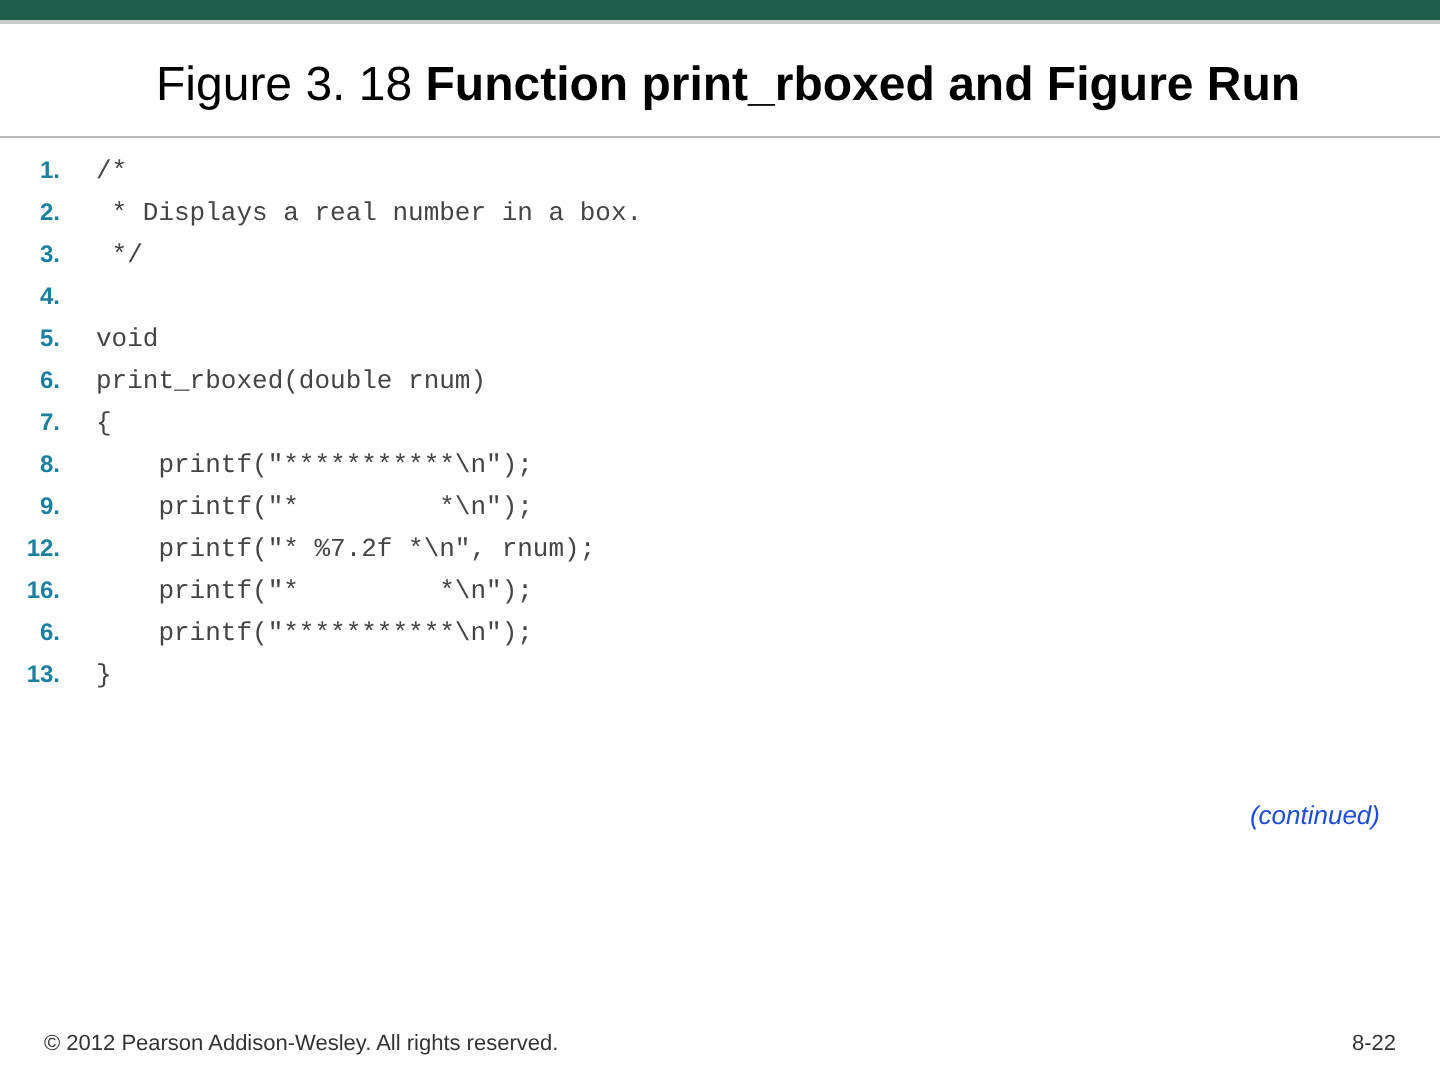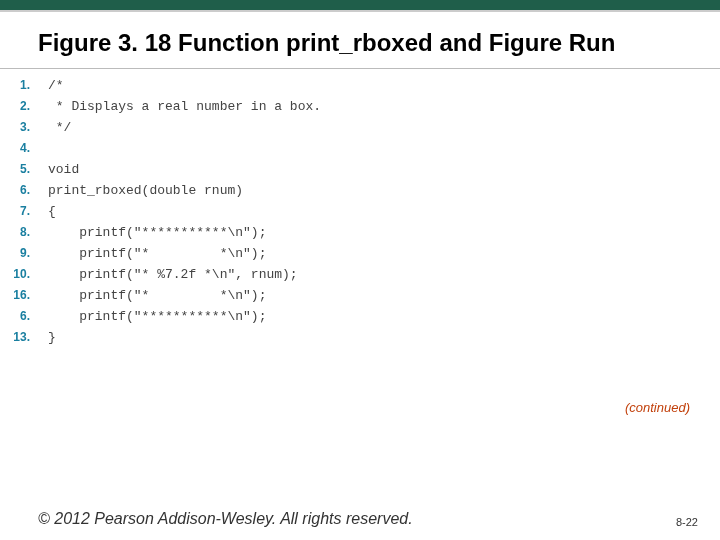--- a/index.html
+++ b/index.html
@@ -18,21 +18,22 @@
     background: #1f5e4a;
     border-bottom: 2px solid #ccc;
   }
   .title {
     margin: 16px 38px 10px 38px;
     font-size: 24px;
     line-height: 1.25;
     font-weight: bold;
   }
   .title .light {
-    font-weight: bold;
+    font-weight: normal;
+    margin-left: 40px;
   }
   .code-area {
     border-top: 1px solid #bbb;
     margin-top: 4px;
     padding-top: 6px;
     display: flex;
     gap: 12px;
   }
   .lnums {
     width: 30px;
@@ -49,30 +50,29 @@
     font-size: 13px;
     line-height: 21px;
     color: #444;
     white-space: pre;
   }
   .continued {
     position: absolute;
     right: 30px;
     top: 400px;
     font-style: italic;
-    color: #c2410c;
+    color: #1d4ed8;
     font-size: 13px;
   }
   .footer {
     position: absolute;
-    left: 38px;
+    left: 22px;
     bottom: 12px;
-    font-size: 16px;
+    font-size: 11px;
     color: #333;
-    font-style: italic;
   }
   .pagenum {
     position: absolute;
     right: 22px;
     bottom: 12px;
     font-size: 11px;
     color: #333;
   }
 </style>
 </head>
@@ -88,21 +88,21 @@
   <div class="lnums">
       <div>1.</div>
       <div>2.</div>
       <div>3.</div>
       <div>4.</div>
       <div>5.</div>
       <div>6.</div>
       <div>7.</div>
       <div>8.</div>
       <div>9.</div>
-      <div>10.</div>
+      <div>12.</div>
       <div>16.</div>
       <div>6.</div>
       <div>13.</div>
     </div>
   <div class="code">/*
  * Displays a real number in a box.
  */
 
 void
 print_rboxed(double rnum)

